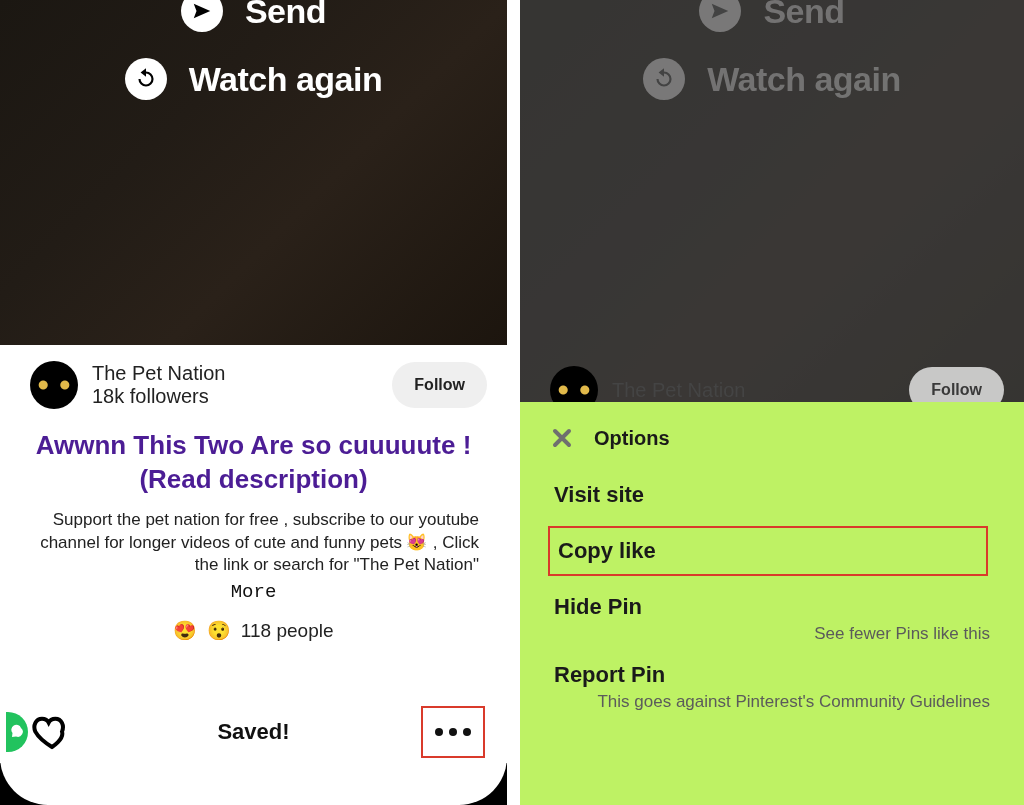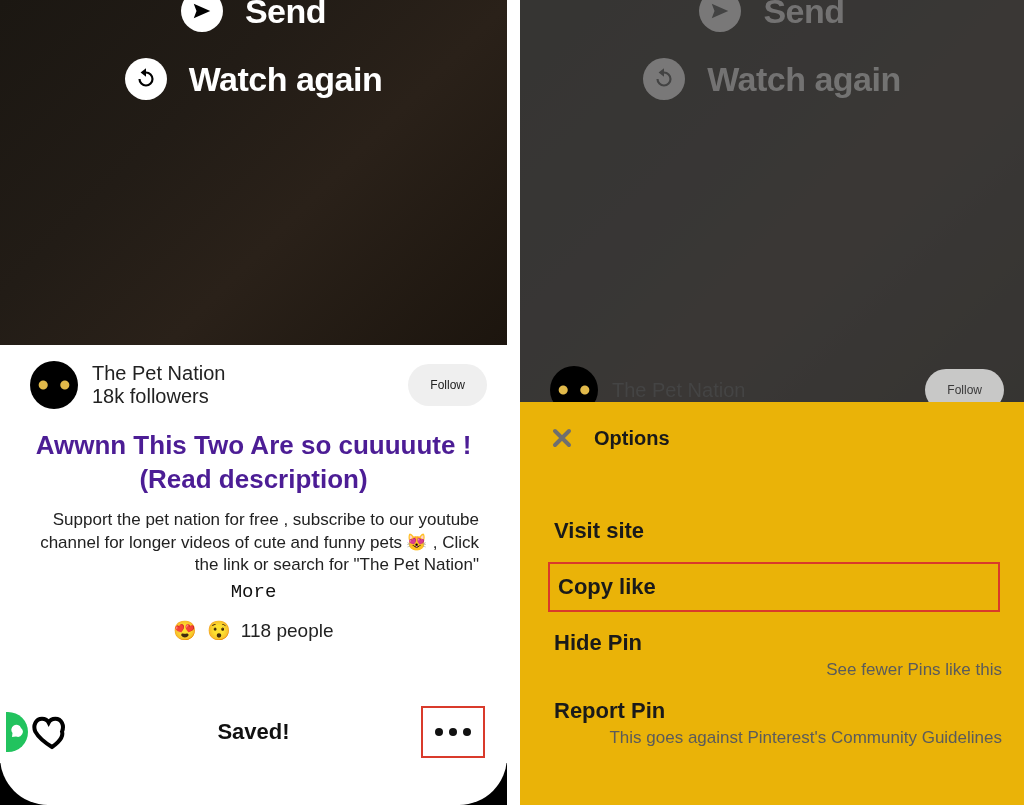--- a/index.html
+++ b/index.html
@@ -17,45 +17,45 @@
   .watchRow { top:58px; }
   .iconCircle { width:42px; height:42px; border-radius:50%; background:#fff; display:flex; align-items:center; justify-content:center; color:#000; }
   .sendRow .lbl, .watchRow .lbl { font-size:34px; letter-spacing:-0.5px;}
   .paneR .sendRow .lbl, .paneR .watchRow .lbl, .paneR .iconCircle { color:#8f8f8f; opacity:0.85;}
   .paneR .iconCircle { background:#9c9c9c; color:#2a2a2a;}
   .creator { display:flex; align-items:center; padding:16px 20px 8px 30px; gap:14px; }
   .avatar { width:48px; height:48px; border-radius:50%; background:#000; display:flex; align-items:center; justify-content:center; }
   .avatar .inner { width:36px; height:14px; background:radial-gradient(circle at 20% 50%, #e1b94a 0 4px, transparent 5px), radial-gradient(circle at 80% 50%, #e1b94a 0 4px, transparent 5px); border-radius:3px; }
   .creatorText .name { font-size:20px; color:#222; }
   .creatorText .foll { font-size:20px; color:#222; }
-  .followBtn { margin-left:auto; background:#efefef; color:#222; border:none; border-radius:26px; padding:14px 22px; font-size:12px; font-weight:400;}
+  .followBtn { margin-left:auto; background:#efefef; color:#222; border:none; border-radius:26px; padding:14px 22px; font-size:16px; font-weight:700;}
   .title { font-size:26px; font-weight:700; text-align:center; color:#4c1d95; padding:12px 28px 6px; line-height:1.3;}
   .desc { font-size:17px; color:#222; text-align:right; padding:6px 28px 2px; line-height:1.35;}
   .more { text-align:center; font-size:19px; color:#111; padding:2px 0 12px;font-family:Liberation Mono, monospace;}
   .reactions { display:flex; align-items:center; justify-content:center; gap:10px; font-size:19px; color:#222; padding:4px 0 18px;}
   .bottomBar { position:absolute; left:0; right:0; bottom:0; height:110px; }
   .roundedNotch { position:absolute; left:0; right:0; bottom:0; height:42px; background:#000; }
   .roundedNotch::before { content:""; position:absolute; left:0; right:0; top:-70px; height:112px; background:#fff; border-bottom-left-radius:48px; border-bottom-right-radius:48px; }
   .barRow { position:absolute; left:0; right:0; bottom:40px; height:66px; display:flex; align-items:center; padding:0 22px 0 6px;}
   .heart { width:40px; height:40px; }
   .greenHalf { width:22px; height:40px; border-top-right-radius:40px; border-bottom-right-radius:40px; background:#22c35e; display:flex; align-items:center; justify-content:center; color:#fff; margin-right:4px;}
   .savedLbl { position:absolute; left:0; right:0; text-align:center; font-size:22px; font-weight:700; color:#111;}
   .moreBtnBox { margin-left:auto; width:64px; height:52px; border:2px solid #d93a2b; display:flex; align-items:center; justify-content:center; }
   .dots { display:flex; gap:6px;}
   .dots span { width:8px; height:8px; border-radius:50%; background:#111;}
   
   .creatorPeekR { position:absolute; left:0; right:0; top:350px; display:flex; align-items:center; padding:16px 20px 8px 30px; gap:14px; }
   .creatorPeekR .followBtn { opacity:0.9;}
   .overlayDim { position:absolute; left:0; right:0; top:0; height:402px; background:rgba(105,105,105,0.45);}
   
-  .sheet { position:absolute; left:0; right:0; top:402px; bottom:0; background:#eab308; padding:4px 4px 0 0;}
+  .sheet { position:absolute; left:0; right:0; top:402px; bottom:0; background:#bef264; padding:4px 16px 0 0;}
   .sheetHeader { display:flex; align-items:center; gap:18px; padding:18px 22px 24px 28px;}
   .closeX { width:28px; height:28px; color:#6f6f6f; font-size:30px; line-height:22px; font-weight:700; display:flex; align-items:center; justify-content:center;}
   .sheetTitle { font-size:20px; font-weight:700; color:#1a1a1a;}
-  .optList { padding:6px 18px 0 34px; display:flex; flex-direction:column; gap:18px;margin-top:36px;}
+  .optList { padding:6px 18px 0 34px; display:flex; flex-direction:column; gap:18px;}
   .optItem .optLabel { font-size:22px; font-weight:700; color:#1a1a1a;}
   .optItem .optSub { font-size:17px; color:#5b5b5b; margin-top:4px;text-align:right;}
   .copyBox { border:2px solid #d93a2b; margin-left:-6px; margin-right:2px; padding:10px 8px 10px 8px;}
   svg { display:block; }
 </style>
 </head>
 <body>
 
 <div class="wrap">
 

